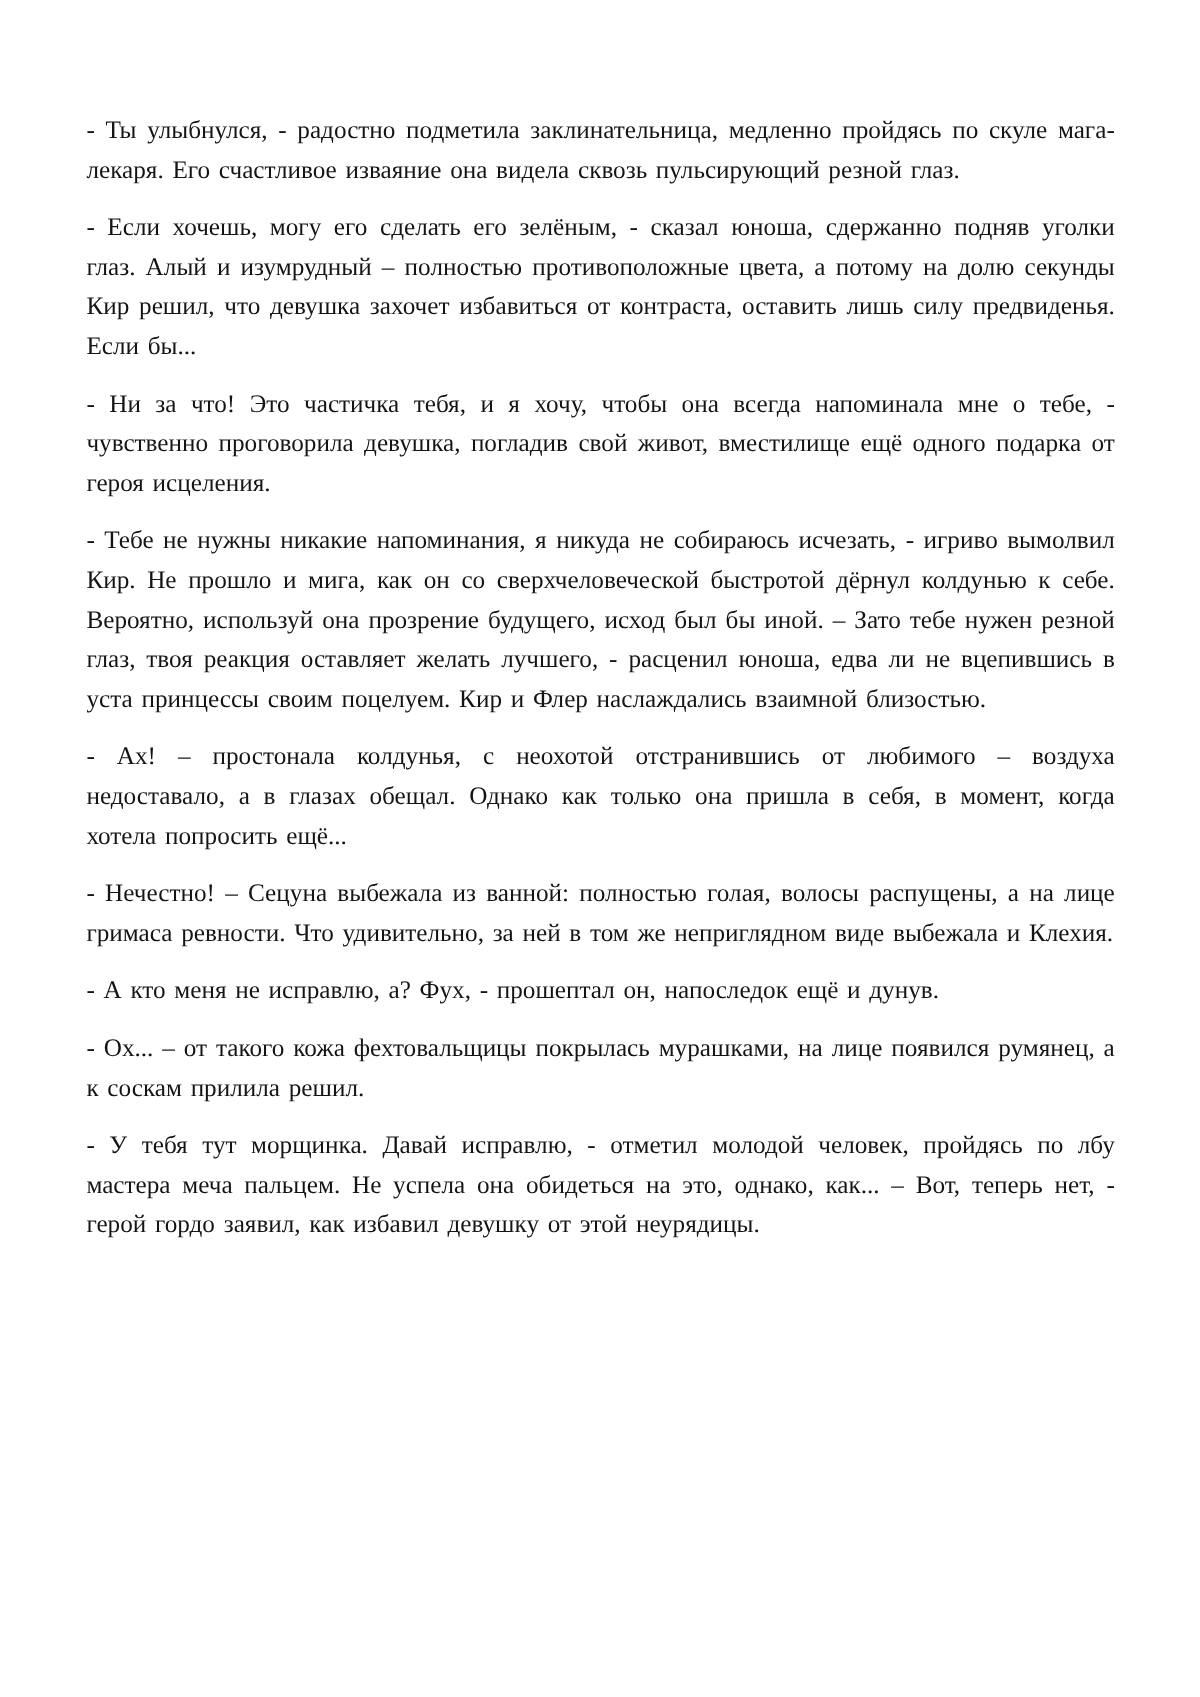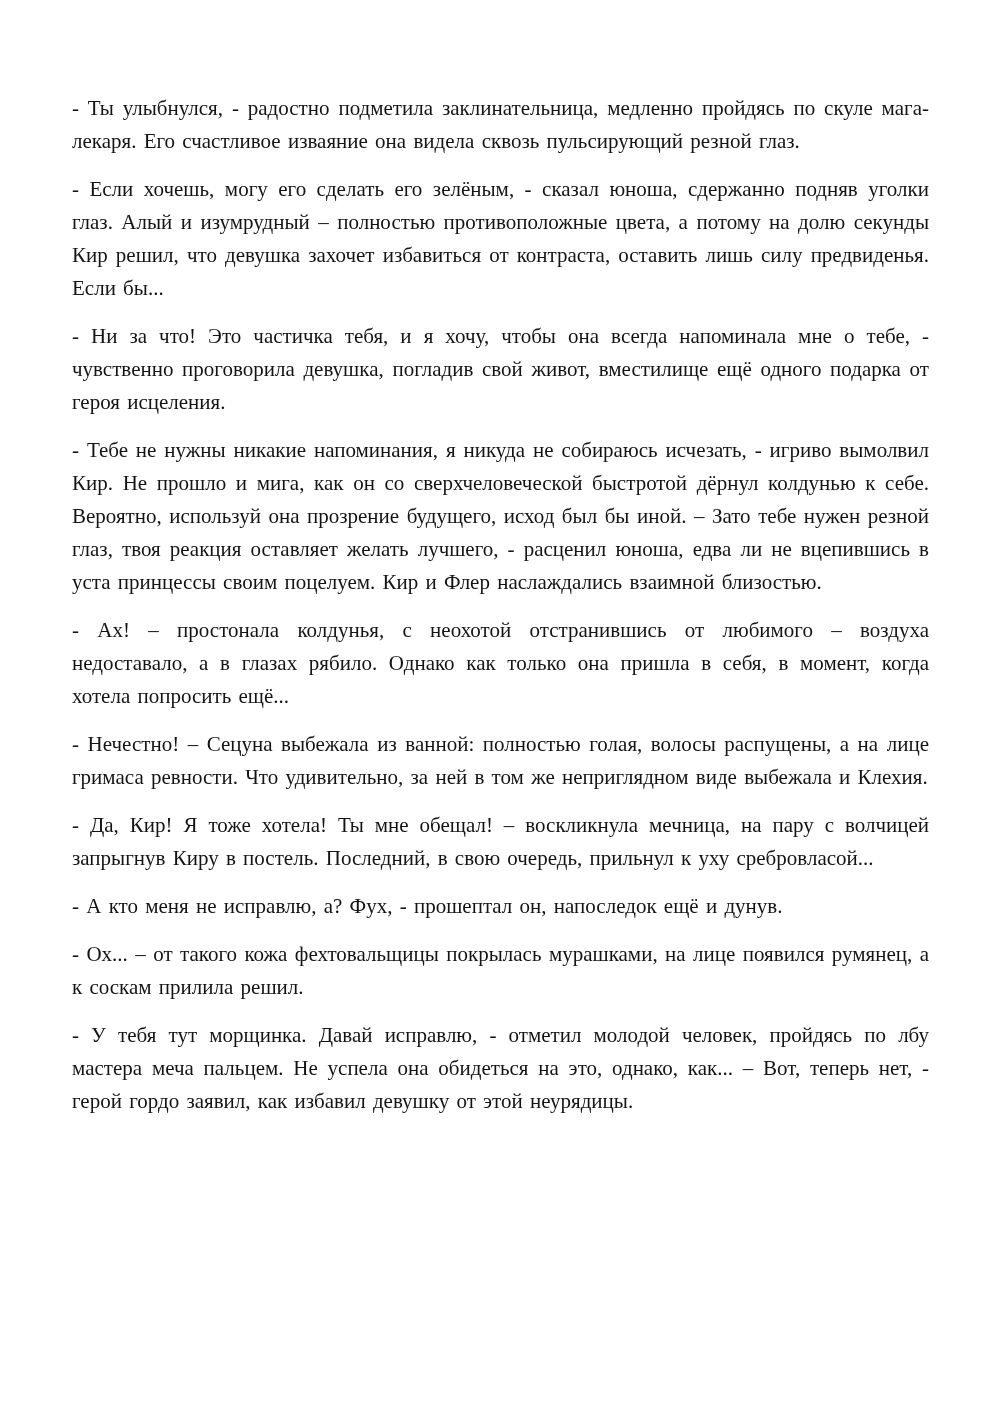--- a/index.html
+++ b/index.html
@@ -44,21 +44,20 @@
 </style>
 </head>
 <body>
 
 <div class="page">
   <div class="content">
     <p class="para">- Ты улыбнулся, - радостно подметила заклинательница, медленно пройдясь по скуле мага-лекаря. Его счастливое изваяние она видела сквозь пульсирующий резной глаз.</p>
     <p class="para">- Если хочешь, могу его сделать его зелёным, - сказал юноша, сдержанно подняв уголки глаз. Алый и изумрудный – полностью противоположные цвета, а потому на долю секунды Кир решил, что девушка захочет избавиться от контраста, оставить лишь силу предвиденья. Если бы...</p>
     <p class="para">- Ни за что! Это частичка тебя, и я хочу, чтобы она всегда напоминала мне о тебе, - чувственно проговорила девушка, погладив свой живот, вместилище ещё одного подарка от героя исцеления.</p>
     <p class="para">- Тебе не нужны никакие напоминания, я никуда не собираюсь исчезать, - игриво вымолвил Кир. Не прошло и мига, как он со сверхчеловеческой быстротой дёрнул колдунью к себе. Вероятно, используй она прозрение будущего, исход был бы иной. – Зато тебе нужен резной глаз, твоя реакция оставляет желать лучшего, - расценил юноша, едва ли не вцепившись в уста принцессы своим поцелуем. Кир и Флер наслаждались взаимной близостью.</p>
-    <p class="para">- Ах! – простонала колдунья, с неохотой отстранившись от любимого – воздуха недоставало, а в глазах рябило. Однако как только она пришла в себя, в момент, когда хотела попросить ещё...</p>
+    <p class="para">- Ах! – простонала колдунья, с неохотой отстранившись от любимого – воздуха недоставало, а в глазах обещал. Однако как только она пришла в себя, в момент, когда хотела попросить ещё...</p>
     <p class="para">- Нечестно! – Сецуна выбежала из ванной: полностью голая, волосы распущены, а на лице гримаса ревности. Что удивительно, за ней в том же неприглядном виде выбежала и Клехия.</p>
-    <p class="para">- Да, Кир! Я тоже хотела! Ты мне обещал! – воскликнула мечница, на пару с волчицей запрыгнув Киру в постель. Последний, в свою очередь, прильнул к уху сребровласой...</p>
     <p class="para">- А кто меня не исправлю, а? Фух, - прошептал он, напоследок ещё и дунув.</p>
     <p class="para">- Ох... – от такого кожа фехтовальщицы покрылась мурашками, на лице появился румянец, а к соскам прилила решил.</p>
     <p class="para">- У тебя тут морщинка. Давай исправлю, - отметил молодой человек, пройдясь по лбу мастера меча пальцем. Не успела она обидеться на это, однако, как... – Вот, теперь нет, - герой гордо заявил, как избавил девушку от этой неурядицы.</p>
   </div>
   <div class="footer">83</div>
 </div>
 
 </body></html>

